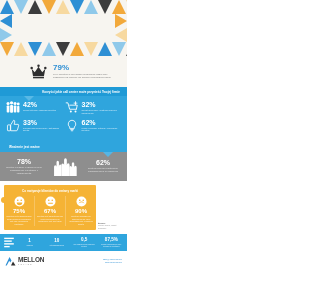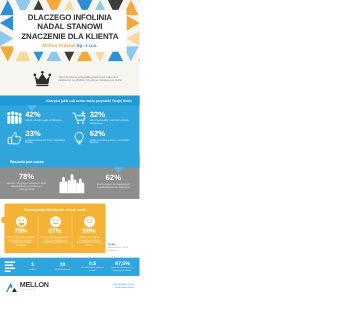--- a/index.html
+++ b/index.html
@@ -129,40 +129,32 @@
       </div>
     <div class="side-tri" style="left: 0px; background: rgb(247, 245, 240);" id="tri-left">
         <div style="width: 0px; height: 0px; border-top: 7px solid transparent; border-bottom: 7px solid transparent; border-right: 12px solid rgb(46, 143, 212);"></div>
         <div style="width: 0px; height: 0px; border-top: 7px solid transparent; border-bottom: 7px solid transparent; border-left: 12px solid rgb(143, 201, 234);"></div>
       </div>
     <div class="side-tri" style="right: 0px; background: rgb(247, 245, 240);" id="tri-right">
         <div style="width: 0px; height: 0px; border-top: 7px solid transparent; border-bottom: 7px solid transparent; border-left: 12px solid rgb(242, 169, 59);"></div>
         <div style="width: 0px; height: 0px; border-top: 7px solid transparent; border-bottom: 7px solid transparent; border-right: 12px solid rgb(247, 217, 160);"></div>
       </div>
 
-    <div class="hdr-inner">
-      <div class="title">DLACZEGO INFOLINIA</div>
-      <div class="title">NADAL STANOWI</div>
-      <div class="title">ZNACZENIE DLA KLIENTA</div>
-      <div class="subtitle">
-        <span>Mellon Poland</span>
-        <span class="sub2">Sp. z o.o.</span>
-      </div>
-    </div>
   </div>
 
   <div class="crown-band">
     <svg class="crown-ic" viewBox="0 0 24 22">
       <path d="M2 7 L6.5 12 L12 4 L17.5 12 L22 7 L20 18 L4 18 Z" fill="#2e2e2e"></path>
       <rect x="4" y="19" width="16" height="2" fill="#2e2e2e"></rect>
       <circle cx="2" cy="6" r="1.8" fill="#2e2e2e"></circle>
       <circle cx="22" cy="6" r="1.8" fill="#2e2e2e"></circle>
       <circle cx="12" cy="2.5" r="1.8" fill="#2e2e2e"></circle>
     </svg>
     <div class="crown-txt">
+      <div class="crown-pct">79%</div>
       <div class="crown-desc">79% klientów w przypadku problemów nadal woli zadzwonić na infolinię niż szukać rozwiązania online</div>
     </div>
   </div>
 
   <div class="blue-sec">
     <div class="blue-head">
       <span>Korzyści jakie call center może przynieść Twojej firmie</span>
     </div>
     <div class="caret"></div>
 

